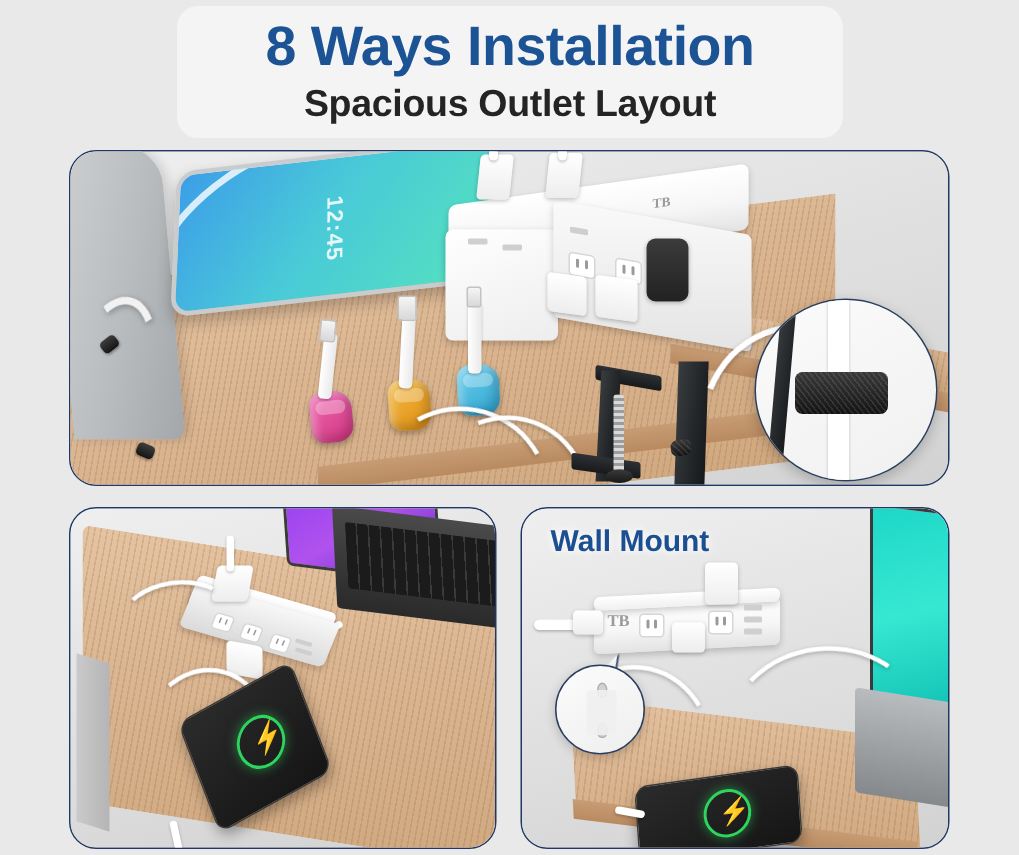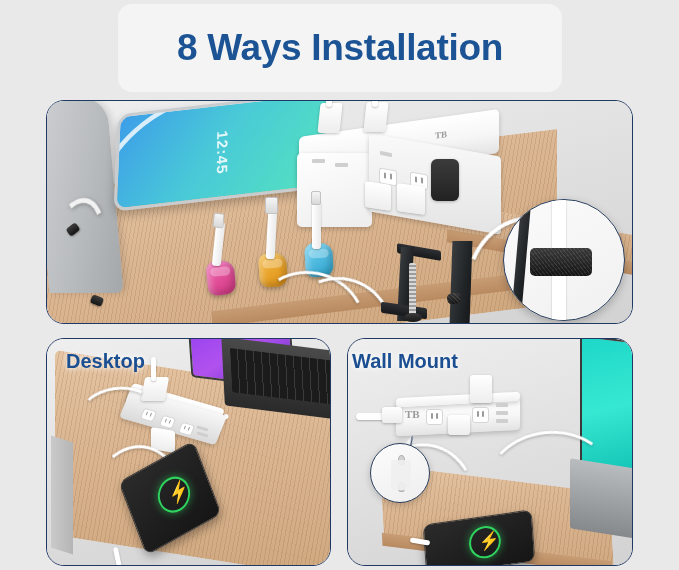--- a/index.html
+++ b/index.html
@@ -61,21 +61,21 @@
     position: absolute;
     font-size: 20px;
     font-weight: bold;
     color: #1b4f91;
     z-index: 40;
     white-space: nowrap;
     text-shadow: 0 0 5px rgba(255,255,255,.85), 0 0 9px rgba(255,255,255,.7);
   }
   #label-clamp   { right: 18px; top: 11px; }
   #label-desktop { left: 19px;  top: 11px; }
-  #label-wall    { left: 4px;  top: 11px; }
+  #label-wall    { left: 19px;  top: 11px; }
 
   .scene { position: absolute; inset: 0; }
 
   
   .wall-bg {
     position: absolute; inset: 0;
     background: linear-gradient(165deg,#efefef 0%,#e2e2e2 45%,#d2d2d2 100%);
   }
   .desk {
     position: absolute;
@@ -314,20 +314,21 @@
     font-family: "Liberation Serif", serif;
     font-weight: bold;
     line-height: 1;
   }
 </style>
 </head>
 <body>
 
 <div class="header-box">
   <div class="title-main">8 Ways Installation</div>
+  <div class="title-sub">Spacious Outlet Layout</div>
 </div>
 
 <div class="panel" id="panel-clamp">
   <div class="scene">
 
     <div class="wall-bg"></div>
 
     <div class="desk" style="left:-10px; top:60px; width:520px; height:175px; transform:skewY(-7deg); border-radius:0 0 0 10px;"></div>
 
     <div class="desk-edge" style="left:165px; top:189px; width:345px; height:16px; transform:skewY(-7deg);"></div>
@@ -435,21 +436,20 @@
     <div class="cable-str" style="left:68px; top:208px; width:5px; height:22px; transform:rotate(-12deg);"></div>
 
     <div class="cable" style="left:34px; top:48px; width:72px; height:44px; transform:rotate(-8deg);"></div>
 
     <div class="phone" style="left:80px; top:120px; width:86px; height:78px; transform:rotate(-29deg) skewX(-8deg);">
       <div class="charge-ring" style="left:30px; top:20px; width:34px; height:34px;"></div>
       <div class="bolt" style="left:41px; top:28px; font-size:18px;">⚡</div>
     </div>
   </div>
 
-  <div class="panel-label" id="label-desktop">Desktop</div>
 </div>
 
 <div class="panel" id="panel-wall">
   <div class="scene">
 
     <div class="wall-bg"></div>
 
     <div class="desk" style="left:34px; top:140px; width:230px; height:78px; transform:skewY(10deg) rotate(-3deg); border-radius:4px;"></div>
     <div class="desk-edge" style="left:34px; top:208px; width:230px; height:13px; transform:skewY(10deg) rotate(-3deg);"></div>
 

